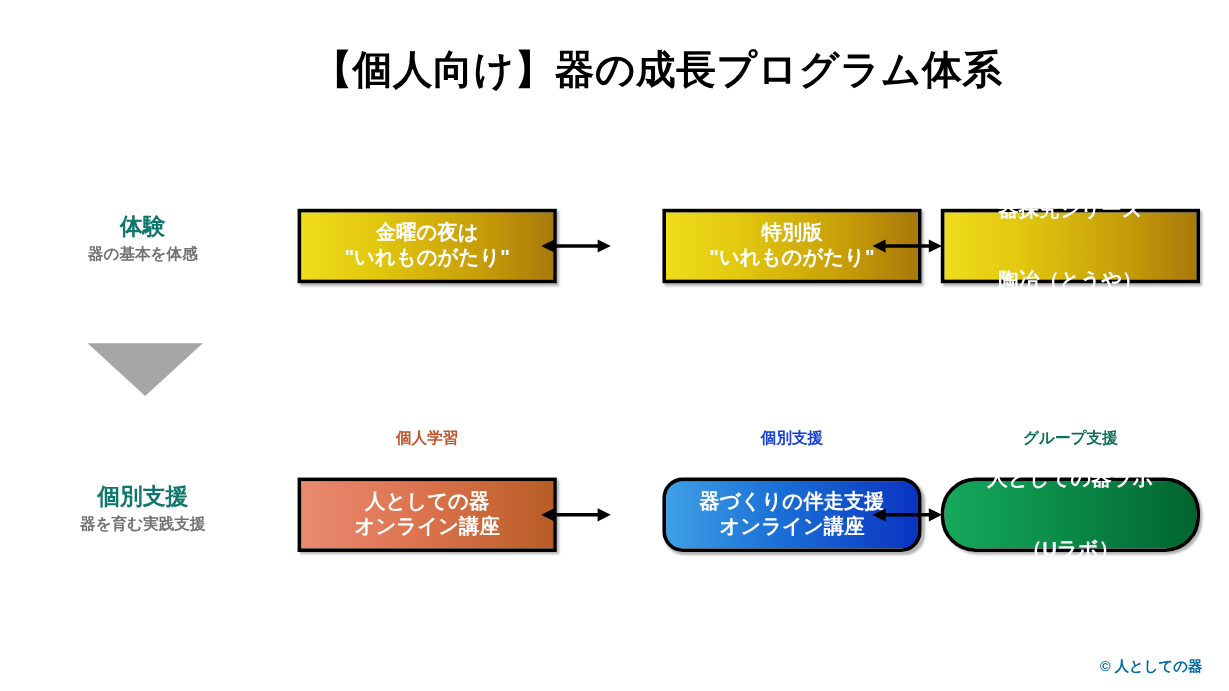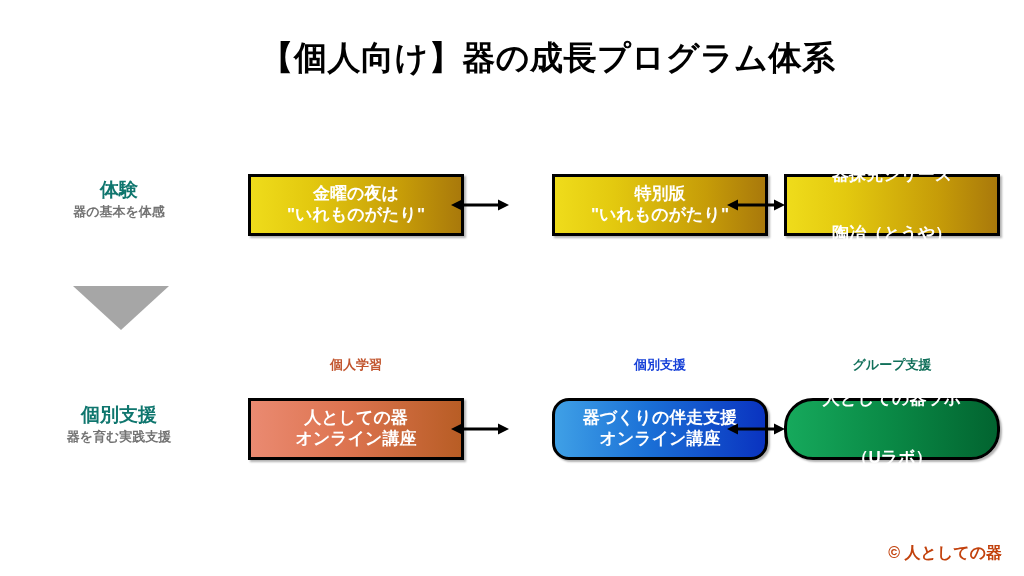--- a/index.html
+++ b/index.html
@@ -135,23 +135,23 @@
   .arr-top { top: 196px; }
   .arr-bot { top: 420px; }
   .arr-a { left: 451px; }
   .arr-b { left: 727px; }
 
   
   .footer-copy {
     position: absolute;
     right: 22px;
     bottom: 12px;
-    font-size: 16px;
-    font-weight: bold;
-    color: #c2410c;
+    font-size: 12px;
+    font-weight: bold;
+    color: #0369a1;
     white-space: nowrap;
   }
 </style>
 </head>
 <body>
 
 <div id="slide">
 
   <div class="slide-title">【個人向け】器の成長プログラム体系</div>
 

